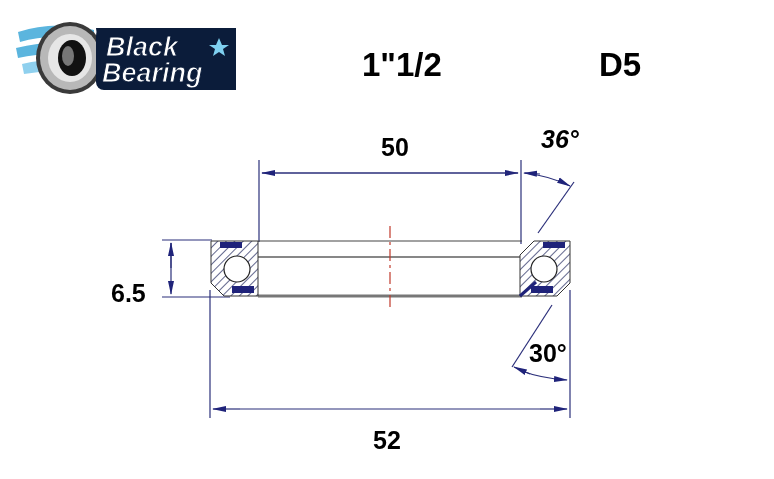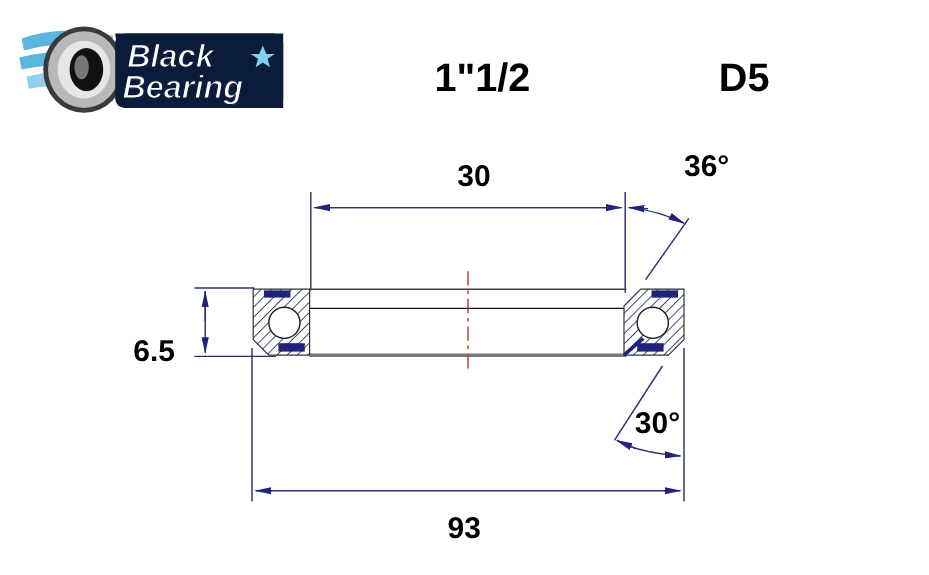--- a/index.html
+++ b/index.html
@@ -29,25 +29,25 @@
   <rect x="82" y="10" width="140" height="62" rx="8" fill="#0b1c3a"></rect>
   <path d="M82 10 L222 10 L222 72 L90 72 Z" fill="#0b1c3a"></path>
   <text x="92" y="38" font-family="Liberation Sans, sans-serif" font-weight="bold" font-style="italic" font-size="27" fill="#ffffff" stroke="#0b1c3a" stroke-width="1">Black</text>
   <text x="88" y="64" font-family="Liberation Sans, sans-serif" font-weight="bold" font-style="italic" font-size="27" fill="#ffffff" stroke="#0b1c3a" stroke-width="1">Bearing</text>
   <polygon points="205,20 208,27 215,27 209,31 211,38 205,34 199,38 201,31 195,27 202,27" fill="#7fd0f0"></polygon>
 </svg>
 
 <div class="title" style="left:362px; top:48px;">1"1/2</div>
 <div class="title" style="left:575px; top:48px;margin-left:24px;">D5</div>
 
-<div class="dim" style="left:381px; top:135px;">30</div>
-<div class="dim" style="left:570px; top:127px;">36°</div>
+<div class="dim" style="left:381px; top:135px;">50</div>
+<div class="dim" style="left:541px; top:127px;font-style:italic;">36°</div>
 <div class="dim" style="left:111px; top:257px;margin-top:24px;">6.5</div>
 <div class="dim" style="left:529px; top:341px;">30°</div>
-<div class="dim" style="left:373px; top:428px;">93</div>
+<div class="dim" style="left:373px; top:428px;">52</div>
 
 <svg class="drawing" width="774" height="479" viewBox="0 0 774 479">
   <defs>
     <pattern id="hatch" patternUnits="userSpaceOnUse" width="6" height="6" patternTransform="rotate(45)">
       <rect width="6" height="6" fill="#ffffff"></rect>
       <line x1="0" y1="0" x2="0" y2="6" stroke="#3a4070" stroke-width="1.6"></line>
     </pattern>
     <marker id="arr" markerWidth="14" markerHeight="8" refX="13" refY="4" orient="auto" markerUnits="userSpaceOnUse">
       <path d="M0,1 L14,4 L0,7 Z" fill="#1f237a"></path>
     </marker>

